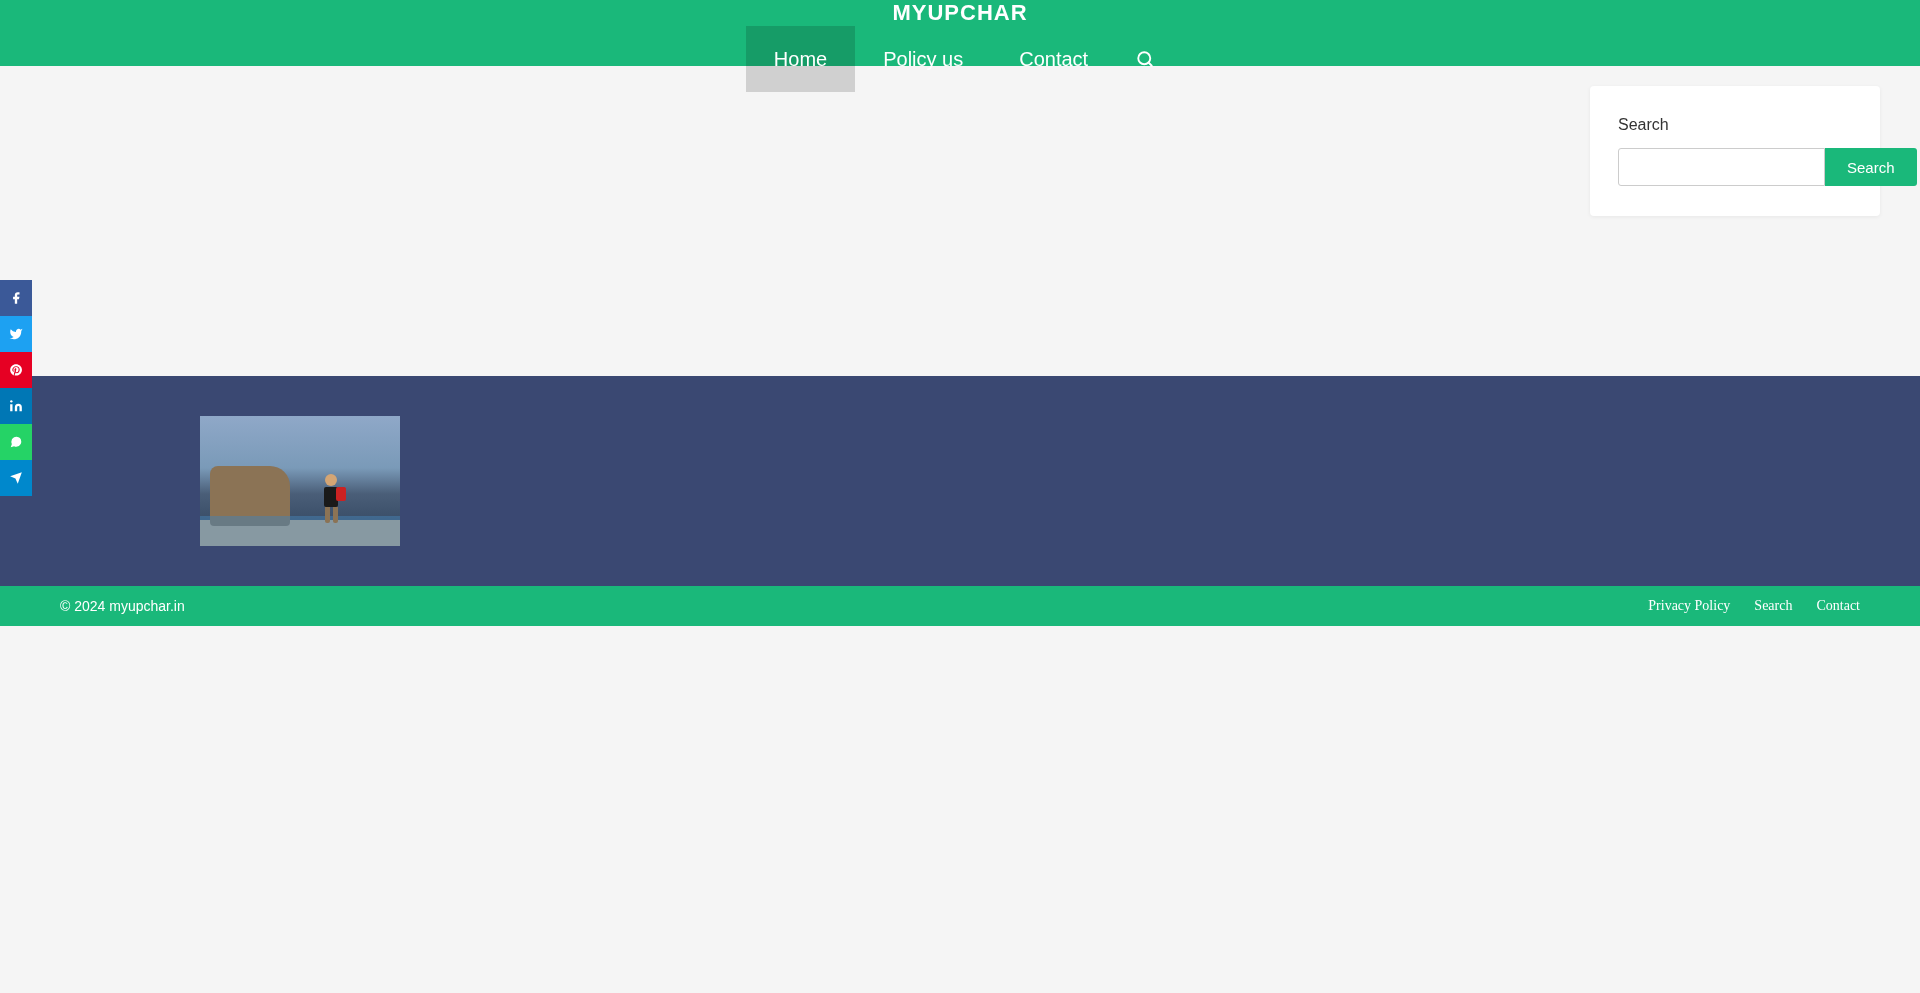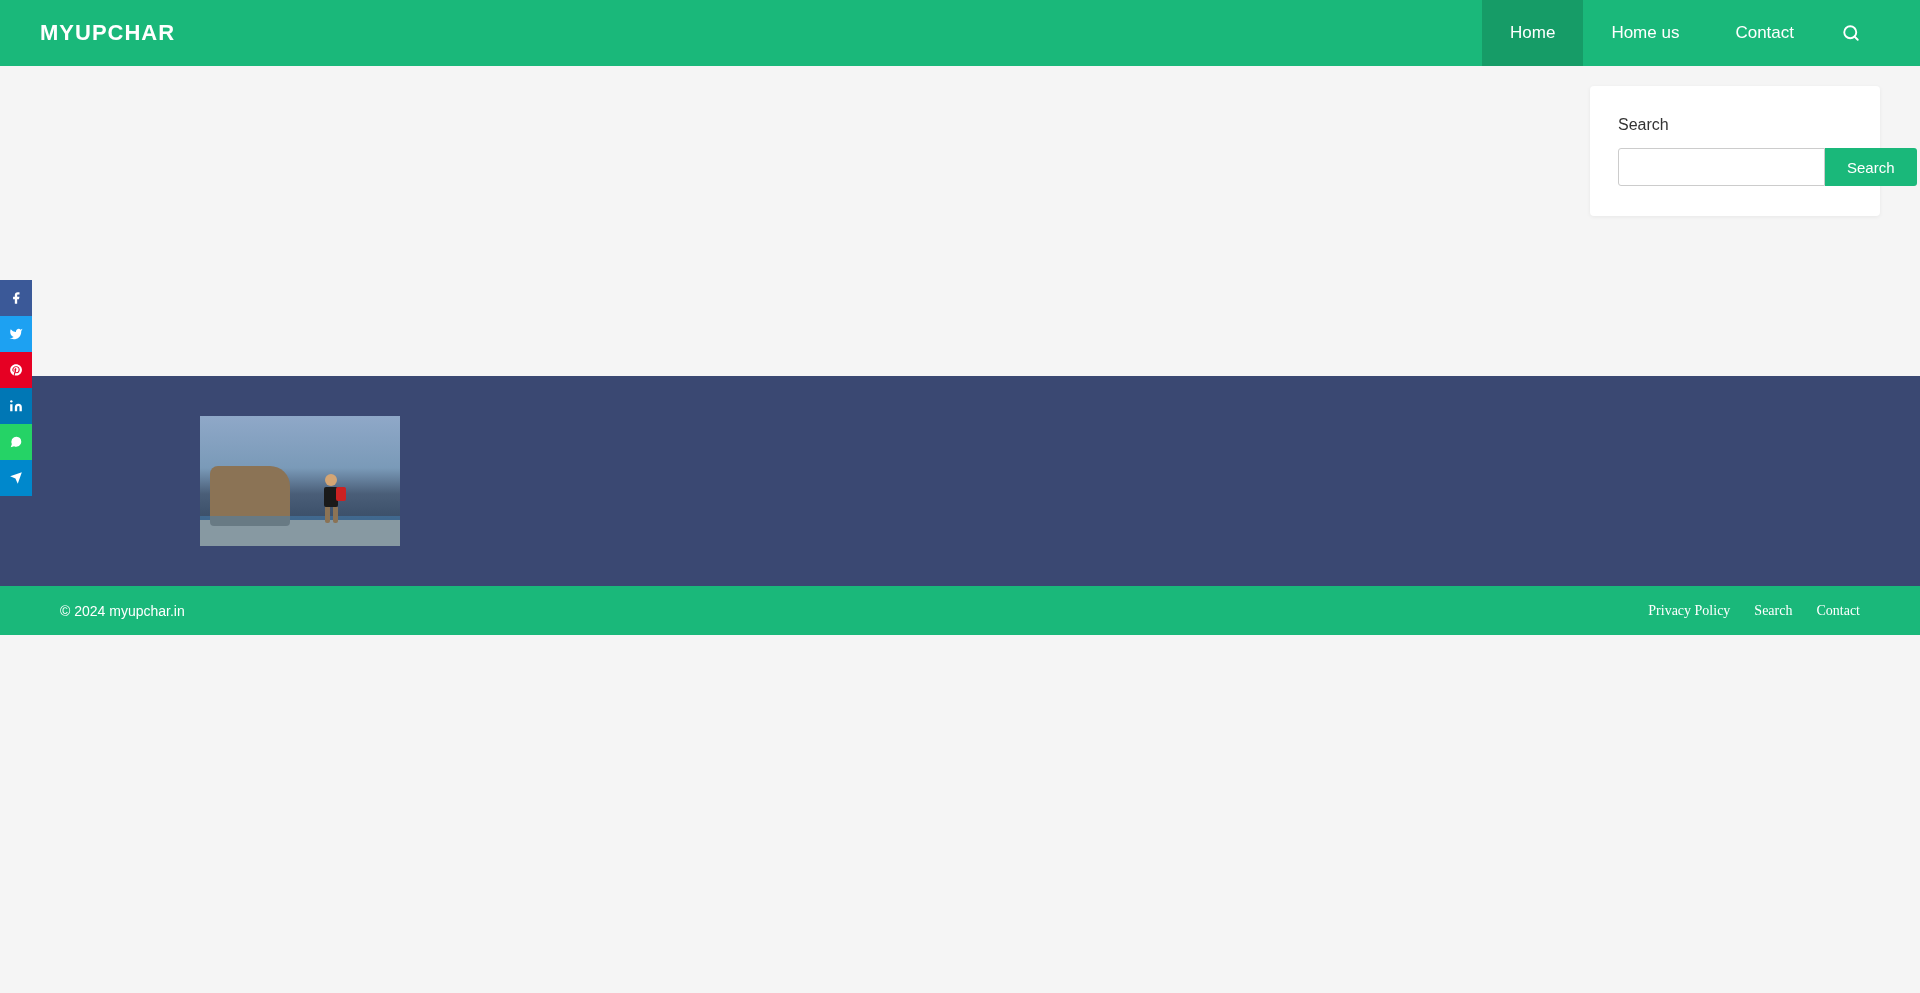--- a/index.html
+++ b/index.html
@@ -6,35 +6,36 @@
     body { font-family: Arial, sans-serif; background: #f5f5f5; min-width: 1920px; }
 
     
     .header {
       background: #1ab87a;
       display: flex;
       align-items: center;
       justify-content: space-between;
       padding: 0 40px;
       height: 66px;
+      flex-direction: column;
     }
     .header-logo {
       color: white;
       font-size: 22px;
       font-weight: bold;
       letter-spacing: 1px;
     }
     .header-nav {
       display: flex;
       align-items: center;
       gap: 0;
     }
     .nav-item {
       color: white;
-      font-size: 17px;
+      font-size: 20px;
       padding: 0 28px;
       height: 66px;
       display: flex;
       align-items: center;
       cursor: pointer;
       text-decoration: none;
     }
     .nav-item.active {
       background: rgba(0,0,0,0.15);
     }
@@ -221,21 +222,21 @@
       border-radius: 0 0 2px 2px;
     }
 
     
     .footer-bottom {
       background: #1ab87a;
       display: flex;
       align-items: center;
       justify-content: space-between;
       padding: 18px 60px;
-      height: 49px;
+      height: 40px;
       gap: 40px;
     }
     .footer-copy {
       color: white;
       font-size: 14px;
     }
     .footer-links {
       display: flex;
       gap: 24px;
     }
@@ -247,21 +248,21 @@
       font-family: Liberation Serif, serif;
     }
   </style>
 </head>
 <body>
 
 <header class="header">
   <div class="header-logo">MYUPCHAR</div>
   <nav class="header-nav">
     <a class="nav-item active">Home</a>
-    <a class="nav-item">Home us</a>
+    <a class="nav-item">Policy us</a>
     <a class="nav-item">Contact</a>
     <span class="nav-search-icon">
 
       <svg width="18" height="18" viewBox="0 0 24 24" fill="none" stroke="white" stroke-width="2.5" stroke-linecap="round" stroke-linejoin="round">
         <circle cx="11" cy="11" r="8"></circle>
         <line x1="21" y1="21" x2="16.65" y2="16.65"></line>
       </svg>
     </span>
   </nav>
 </header>

